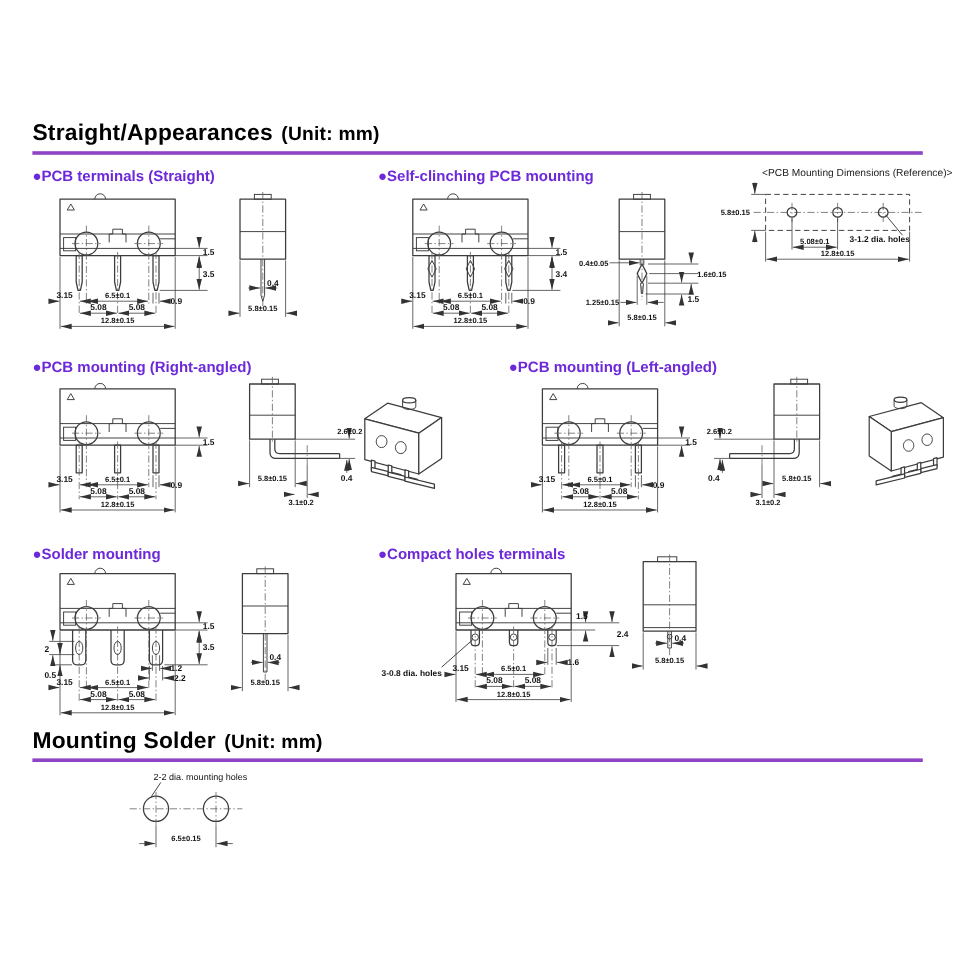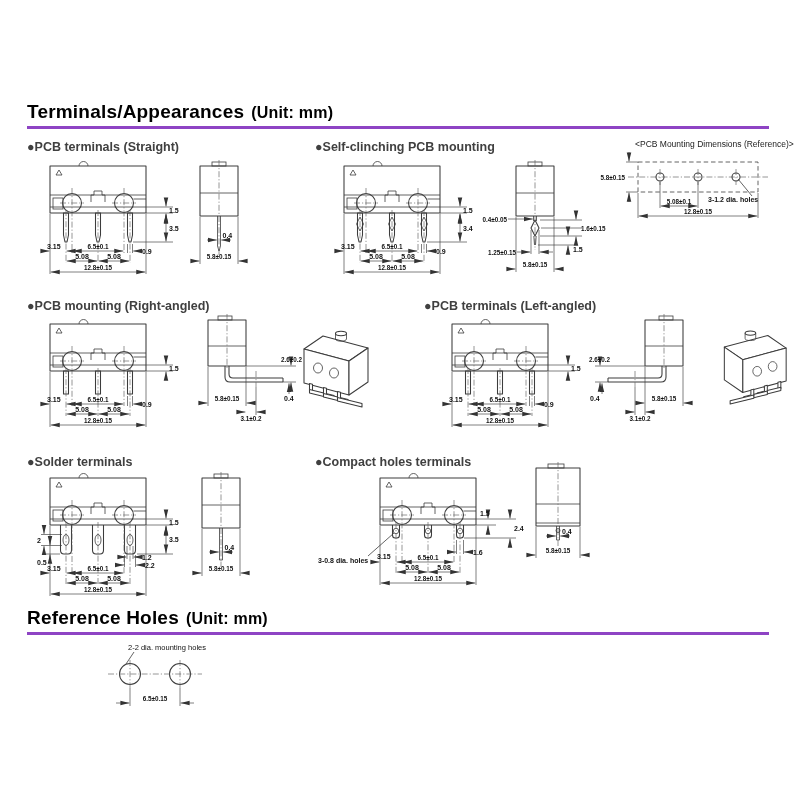--- a/index.html
+++ b/index.html
@@ -2,21 +2,21 @@
 <html><head>
 <meta charset="utf-8">
 <style>
 *{margin:0;padding:0;box-sizing:border-box}
 body{background:#fff}
 #page{position:relative;width:797px;height:797px;background:#fff;font-family:"Liberation Sans",sans-serif;color:#111;overflow:hidden}
 .abs{position:absolute}
 .h1{font-weight:700;font-size:19px;color:#000;display:flex;align-items:baseline;gap:7px;letter-spacing:.2px}
 .h1 .unit{font-size:16px}
 .rule{height:2.5px}
-.sec{font-weight:700;font-size:12.5px;color:#404040;white-space:nowrap}
+.sec{font-weight:700;font-size:12.5px;color:#6d28d9;white-space:nowrap}
 .ref{font-size:8.5px;color:#222;white-space:nowrap}
 svg{overflow:visible}
 .ol{fill:none;stroke:#3c3c3c;stroke-width:1.05;stroke-linejoin:round}
 .olw{fill:#fff;stroke:#3c3c3c;stroke-width:1.05;stroke-linejoin:round}
 .th{fill:none;stroke:#3c3c3c;stroke-width:.8}
 .cl{fill:none;stroke:#5e5e5e;stroke-width:.65;stroke-dasharray:6 2 1.2 2}
 .dash{fill:none;stroke:#3c3c3c;stroke-width:.8;stroke-dasharray:4.5 2.8}
 .ext,.dim{fill:none;stroke:#3a3a3a;stroke-width:.65}
 text{font-family:"Liberation Sans",sans-serif;font-weight:700;font-size:7px;fill:#111}
 .sm{font-size:6.3px}
@@ -31,21 +31,21 @@
 <svg width="0" height="0">
   <defs>
     <marker id="ar" viewBox="0 0 10 6" refX="9.5" refY="3" markerWidth="9.5" markerHeight="6" orient="auto-start-reverse" markerUnits="userSpaceOnUse">
       <path d="M0,0.6 L9.5,3 L0,5.4 Z" fill="#333"></path>
     </marker>
   </defs>
 </svg>
 
 
 <div class="abs h1" style="left:27px;top:101px">
-  <span>Terminals/Appearances</span>
+  <span>Straight/Appearances</span>
   <span class="unit">(Unit: mm)</span>
 </div>
 <div class="abs rule" style="left: 27px; top: 126px; width: 742px; background: rgb(142, 68, 196);"></div>
 
 
 <div class="abs sec" style="left:27px;top:140px">●PCB terminals (Straight)</div>
 <div class="abs sec" style="left:315px;top:140px">●Self-clinching PCB mounting</div>
 <div class="abs ref" style="left:635px;top:139px">&lt;PCB Mounting Dimensions (Reference)&gt;</div>
 
 
@@ -245,21 +245,21 @@
     <text class="mid sm" x="79" y="47.5">5.08±0.1</text>
     <line class="ext" x1="38" y1="37" x2="38" y2="62"></line>
     <line class="ext" x1="158" y1="37" x2="158" y2="62"></line>
     <line class="dim" x1="38.7" y1="60" x2="157.3" y2="60" marker-start="url(#ar)" marker-end="url(#ar)"></line>
     <text class="mid sm" x="98" y="57.5">12.8±0.15</text>
   </g>
 </svg>
 
 
 <div class="abs sec" style="left:27px;top:299px">●PCB mounting (Right-angled)</div>
-<div class="abs sec" style="left:424px;top:299px">●PCB terminals (Left-angled)</div>
+<div class="abs sec" style="left:424px;top:299px">●PCB mounting (Left-angled)</div>
 
 
 <svg class="abs" style="left:36px;top:316px" width="150" height="120" viewBox="0 0 150 120">
   <g>
     <rect class="ol" x="14" y="8" width="96" height="47"></rect>
     <path class="th" d="M43,8 a4.5,4.5 0 0 1 9,0"></path>
     <path class="th" d="M23,12 L26,17 L20,17 Z"></path>
     <line class="th" x1="14" y1="37" x2="110" y2="37"></line>
     <line class="th" x1="14" y1="49" x2="110" y2="49"></line>
     <rect class="th" x="17" y="40" width="10" height="11"></rect>
@@ -454,21 +454,21 @@
     <polygon class="olw" points="13.5,61.5 16.5,62.3 16.5,70 13.5,69.2"></polygon>
     <polygon class="olw" points="13.5,67.5 38,73.5 38,77 13.5,71"></polygon>
     <polygon class="olw" points="27.5,65.5 30.5,66.3 30.5,74 27.5,73.2"></polygon>
     <polygon class="olw" points="27.5,71.5 52,77.5 52,81 27.5,75"></polygon>
     <polygon class="olw" points="41.5,69.5 44.5,70.3 44.5,78 41.5,77.2"></polygon>
     <polygon class="olw" points="41.5,75.5 66,81.5 66,85 41.5,79"></polygon>
   </g>
 </svg>
 
 
-<div class="abs sec" style="left:27px;top:455px">●Solder terminals</div>
+<div class="abs sec" style="left:27px;top:455px">●Solder mounting</div>
 <div class="abs sec" style="left:315px;top:455px">●Compact holes terminals</div>
 
 
 <svg class="abs" style="left:36px;top:470px" width="150" height="132" viewBox="0 0 150 132">
   <g>
     <rect class="ol" x="14" y="8" width="96" height="47"></rect>
     <path class="th" d="M43,8 a4.5,4.5 0 0 1 9,0"></path>
     <path class="th" d="M23,12 L26,17 L20,17 Z"></path>
     <line class="th" x1="14" y1="37" x2="110" y2="37"></line>
     <line class="th" x1="14" y1="49" x2="110" y2="49"></line>
@@ -638,21 +638,21 @@
     <line class="ext" x1="12" y1="63" x2="12" y2="94"></line>
     <line class="ext" x1="56" y1="63" x2="56" y2="94"></line>
     <line class="dim" x1="3" y1="91" x2="11.4" y2="91" marker-end="url(#ar)"></line>
     <line class="dim" x1="65" y1="91" x2="56.6" y2="91" marker-end="url(#ar)"></line>
     <text class="mid sm" x="34" y="88.5">5.8±0.15</text>
   </g>
 </svg>
 
 
 <div class="abs h1" style="left:27px;top:607px">
-  <span>Reference Holes</span>
+  <span>Mounting Solder</span>
   <span class="unit">(Unit: mm)</span>
 </div>
 <div class="abs rule" style="left: 27px; top: 632px; width: 742px; background: rgb(142, 68, 196);"></div>
 
 <svg class="abs" style="left:92px;top:640px" width="160" height="72" viewBox="0 0 160 72">
   <g>
     <text style="font-weight:400;font-size:7.5px" x="36" y="10">2-2 dia. mounting holes</text>
     <line class="th" x1="42" y1="12" x2="34" y2="24"></line>
     <circle class="ol" cx="38" cy="34" r="10.5"></circle>
     <circle class="ol" cx="88" cy="34" r="10.5"></circle>

